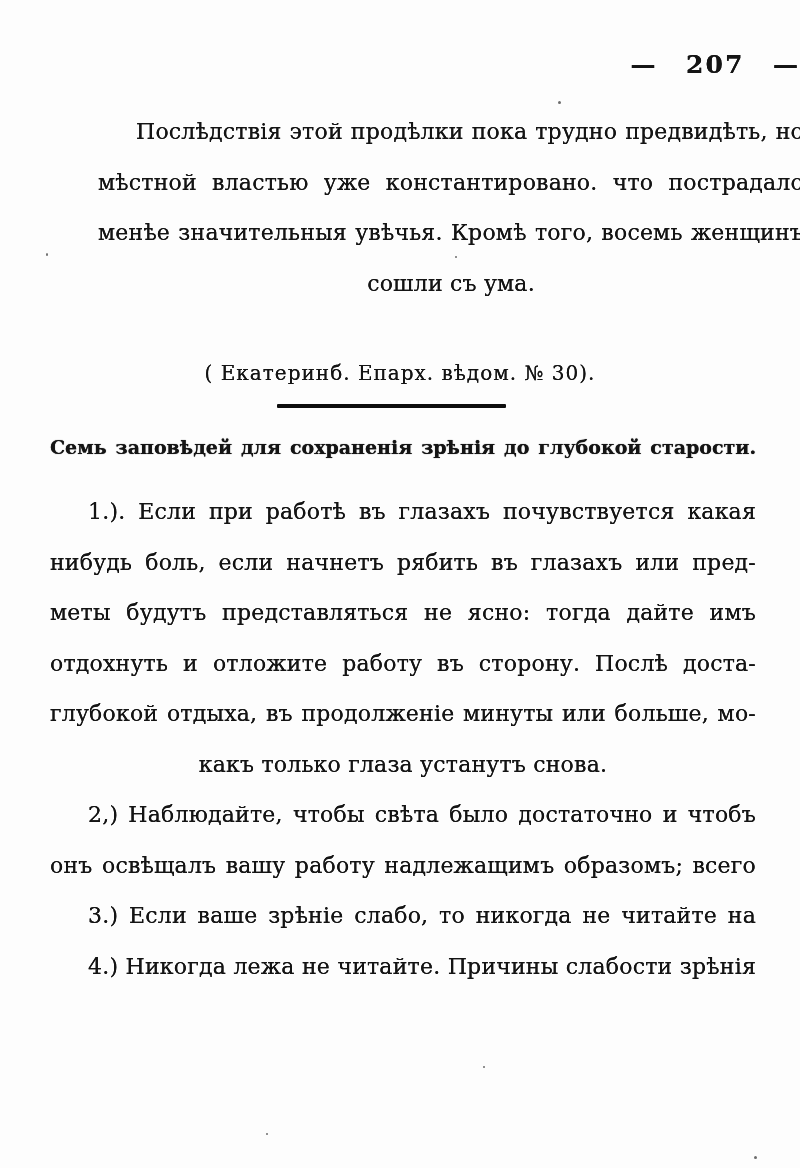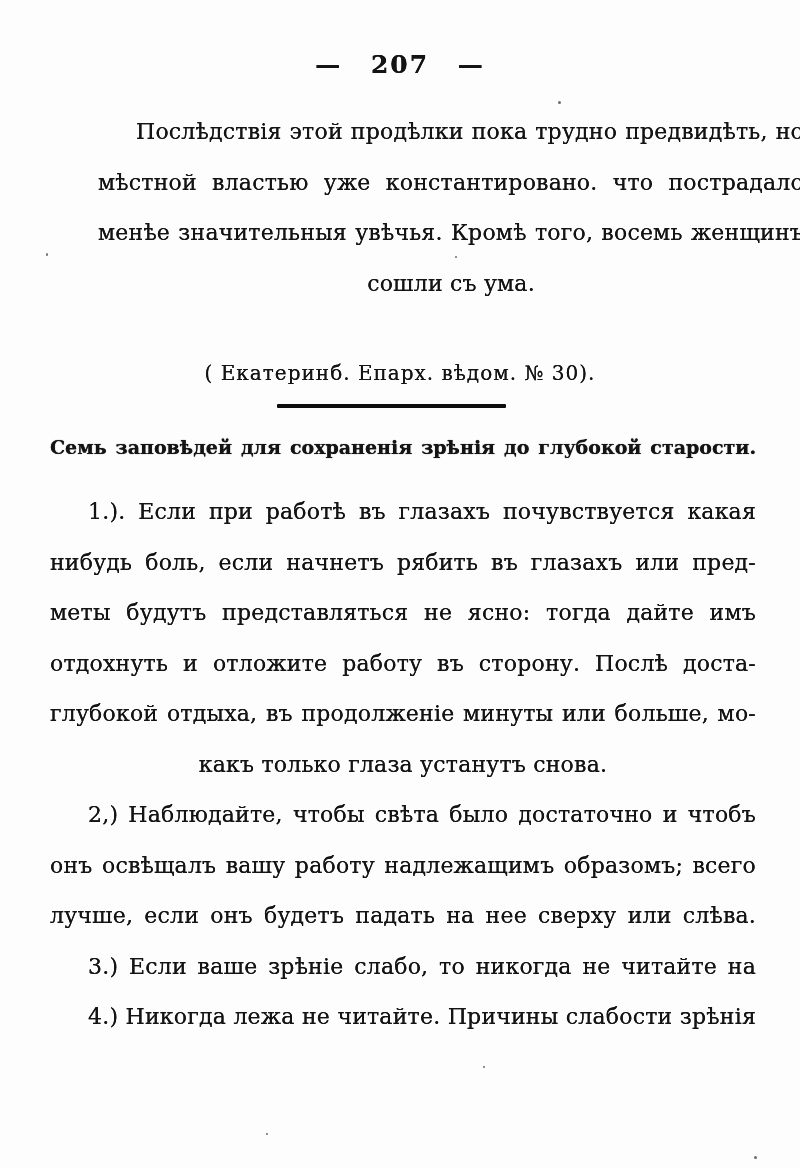--- a/index.html
+++ b/index.html
@@ -10,21 +10,21 @@
     margin: 0 auto;
     background: #fdfdfd;
     overflow: hidden;
     color: #141414;
     font-family: "DejaVu Serif", "Liberation Serif", serif;
     text-shadow: 0 0 0.5px currentColor;
   }
   .pagenum {
     position: absolute;
     top: 48px; left: 0; width: 100%;
-    text-align: center;
+    text-align: right;
     font-size: 25px;
     font-weight: bold;
     letter-spacing: 2px;
     word-spacing: 18px;
     line-height: 34px;
   }
   .textblock {
     position: absolute;
     left: 50px;
     width: 706px;
@@ -106,21 +106,20 @@
 
     <div class="line just indent">1.). Если при работѣ въ глазахъ почувствуется какая</div>
     <div class="line just">нибудь боль, если начнетъ рябить въ глазахъ или пред-</div>
     <div class="line just">меты будутъ представляться не ясно: тогда дайте имъ</div>
     <div class="line just">отдохнуть и отложите работу въ сторону. Послѣ доста-</div>
     <div class="line just">глубокой отдыха, въ продолженіе минуты или больше, мо-</div>
     <div class="line">какъ только глаза устанутъ снова.</div>
 
     <div class="line just indent">2,) Наблюдайте, чтобы свѣта было достаточно и чтобъ</div>
     <div class="line just">онъ освѣщалъ вашу работу надлежащимъ образомъ; всего</div>
-    <div class="line just">лучше, если онъ будетъ падать на нее сверху или слѣва.</div>
 
     <div class="line just indent">3.) Если ваше зрѣніе слабо, то никогда не читайте на</div>
 
     <div class="line just indent">4.) Никогда  лежа не читайте. Причины слабости зрѣнія</div>
   </div>
 
   <div class="speck s1"></div>
   <div class="speck s2"></div>
   <div class="speck s3"></div>
   <div class="speck s4"></div>

